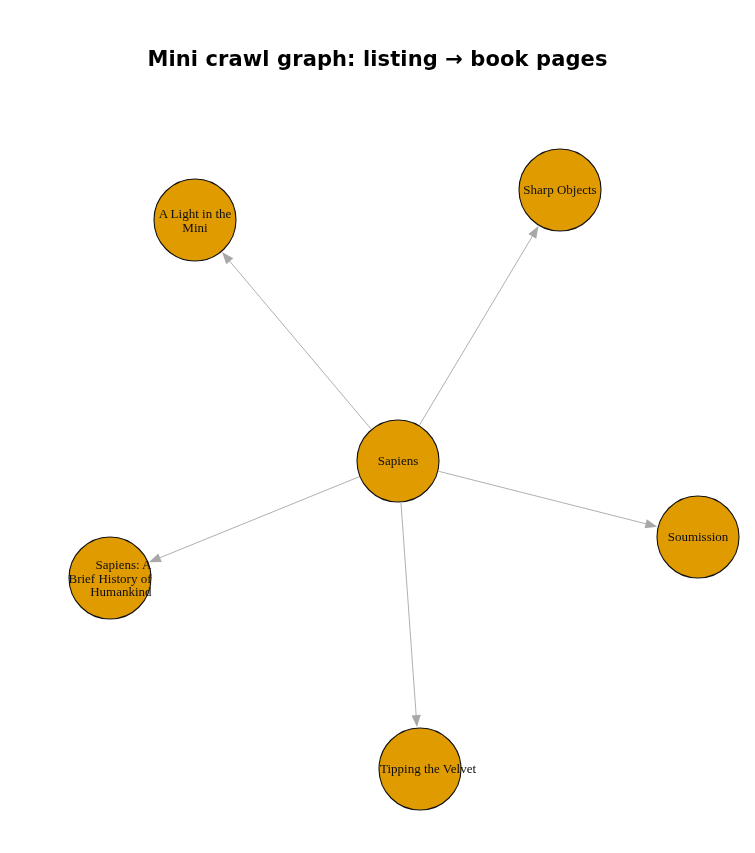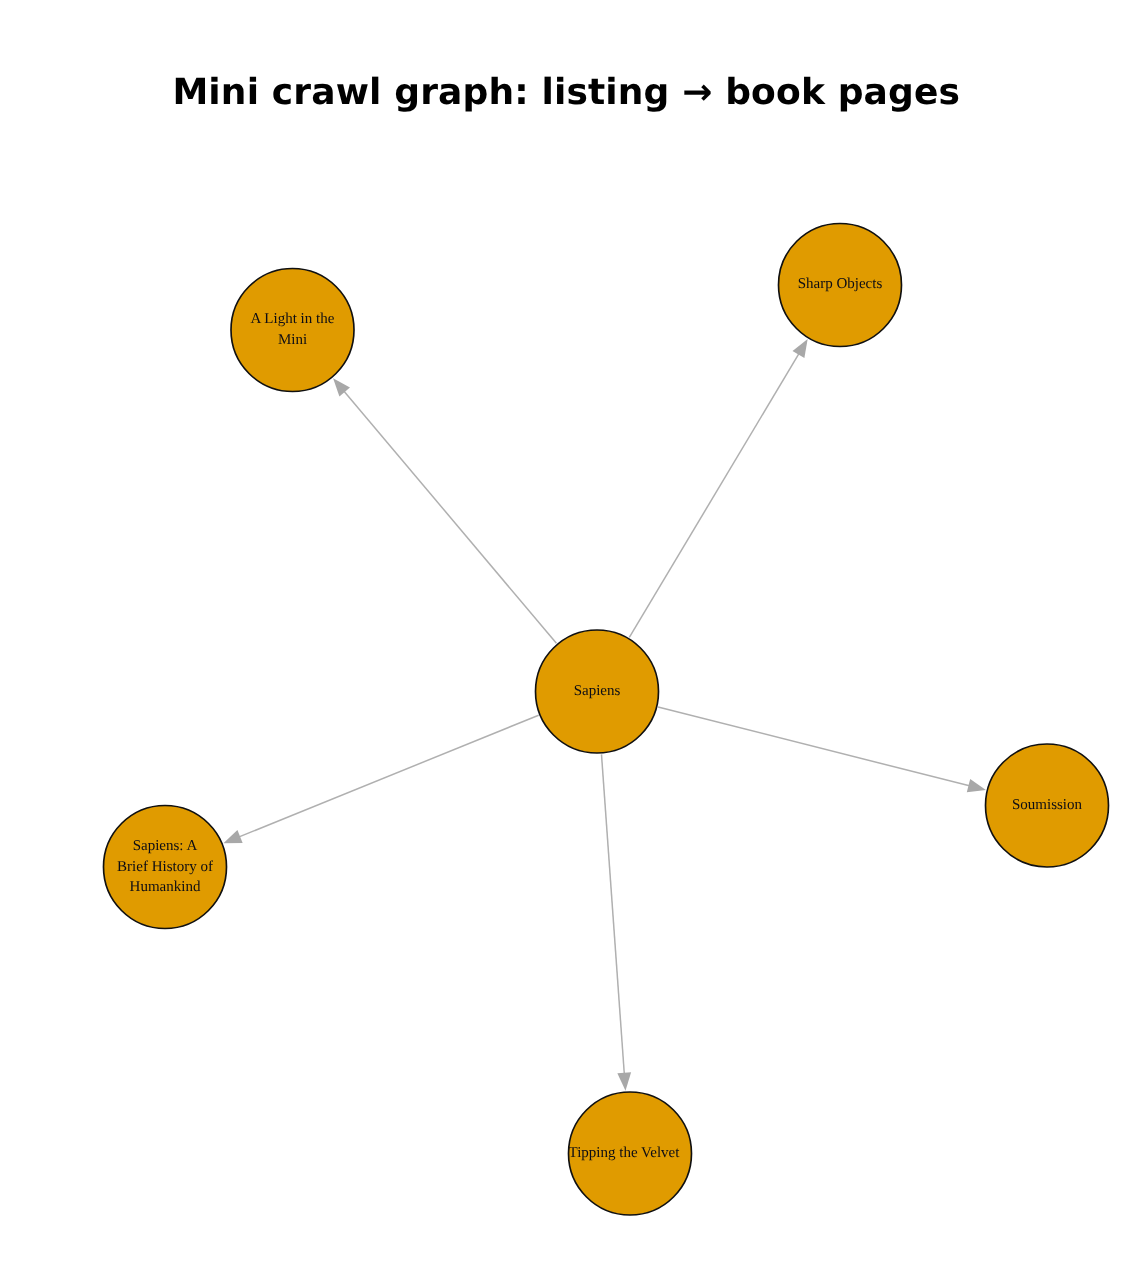--- a/index.html
+++ b/index.html
@@ -15,37 +15,37 @@
     overflow: hidden;
     font-family: "Liberation Sans", sans-serif;
   }
   #title {
     position: absolute;
     left: 0;
     top: 47px;
     width: 755px;
     text-align: center;
     font-family: "DejaVu Sans", "Liberation Sans", sans-serif;
-    font-size: 24px;
+    font-size: 21px;
     font-weight: bold;
     color: #000000;
     letter-spacing: 0.1px;
     white-space: nowrap;
   }
   #graph-svg {
     position: absolute;
     left: 0;
     top: 0;
     width: 755px;
     height: 853px;
   }
   .node-label {
     position: absolute;
     font-family: "Liberation Serif", "DejaVu Serif", serif;
-    font-size: 10px;
+    font-size: 13px;
     color: #0d0d14;
     text-align: center;
     line-height: 13.5px;
     white-space: pre;
     pointer-events: none;
     transform: translate(-50%, -50%);
   }
 </style>
 </head>
 <body>
@@ -76,19 +76,19 @@
         <circle cx="420" cy="769" r="41" fill="#e09b00" stroke="#101010" stroke-width="1.1"></circle>
       </g>
   </svg>
 
   <div id="label-layer">
       <div class="node-label" style="left: 398px; top: 461px;">Sapiens</div>
       <div class="node-label" style="left: 195px; top: 220px;">A Light in the
 Mini</div>
       <div class="node-label" style="left: 560px; top: 190px;">Sharp Objects</div>
       <div class="node-label" style="left: 698px; top: 537px; text-align: center;">Soumission</div>
-      <div class="node-label" style="left: 110px; top: 578px;">Sapiens: A
+      <div class="node-label" style="left: 110px; top: 578px; text-align: right;">Sapiens: A
 Brief History of
 Humankind</div>
-      <div class="node-label" style="left: 416px; top: 769px;">Tipping the Velvet</div>
+      <div class="node-label" style="left: 428px; top: 769px;">Tipping the Velvet</div>
     </div>
 
 </div>
 
 </body></html>

